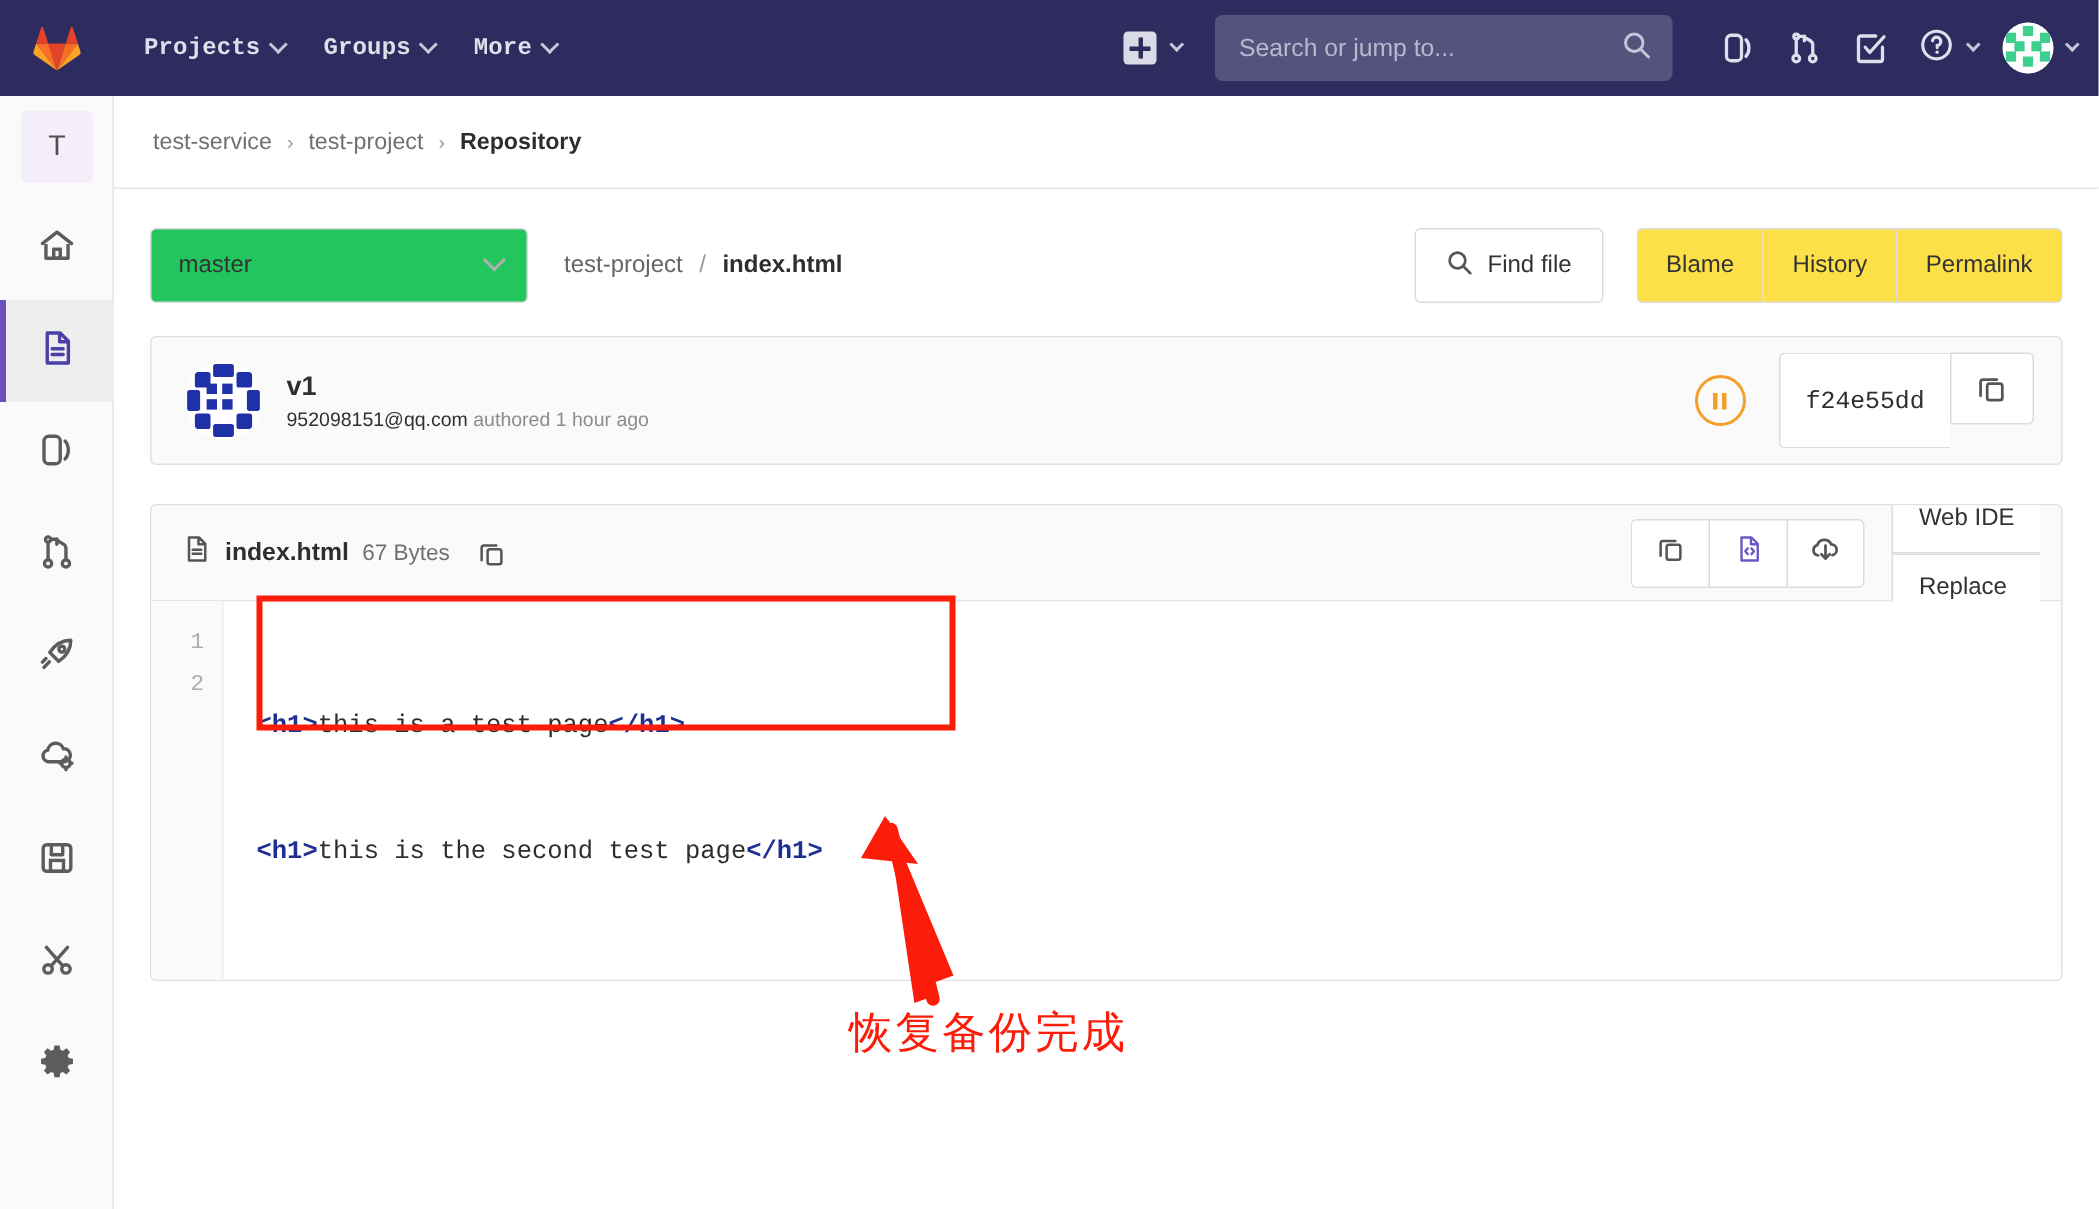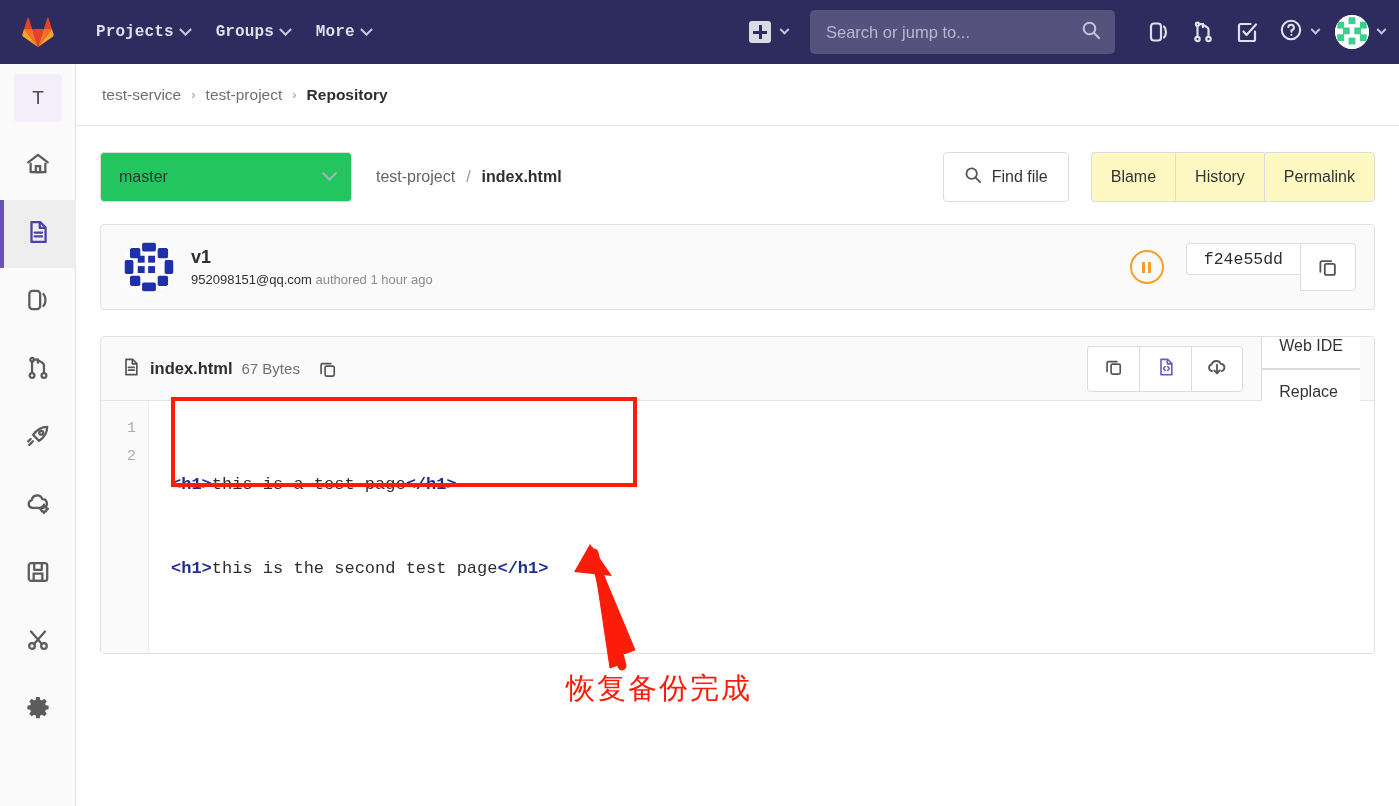--- a/index.html
+++ b/index.html
@@ -153,21 +153,21 @@
   #find-file-btn {
     height: 50px; border: 1px solid #dcdcdc; border-radius: 4px;
     background: #fff; display: flex; align-items: center; gap: 10px;
     padding: 0 20px; cursor: pointer;
     font-size: 16px; color: #333;
     margin-right: 22px;
   }
   .btn-group { display: flex; }
   .btn-group > div {
     height: 50px; border: 1px solid #dcdcdc;
-    background: #fef9c3; display: flex; align-items: center;
+    background: #fde047; display: flex; align-items: center;
     padding: 0 19px; cursor: pointer; font-size: 16px; color: #333;
     border-right-width: 0;
   }
   .btn-group > div:first-child { border-radius: 4px 0 0 4px; }
   .btn-group > div:last-child { border-radius: 0 4px 4px 0; border-right-width: 1px; }
 
   
   #commit-card {
     margin-top: 22px;
     border: 1px solid #e0e0e0; border-radius: 4px;
@@ -188,21 +188,21 @@
   #pipeline-status {
     width: 34px; height: 34px; border-radius: 50%;
     border: 2px solid #f59f2a;
     display: flex; align-items: center; justify-content: center;
     cursor: pointer;
   }
   .pause-bars { display: flex; gap: 3px; }
   .pause-bars i { display:block; width: 3px; height: 11px; background: #f59f2a; }
   #sha-group { display: flex; }
   #sha-text {
-    height: 32px; border: 1px solid #dcdcdc; border-right: none;
+    height: 64px; border: 1px solid #dcdcdc; border-right: none;
     border-radius: 4px 0 0 4px; background: #fff;
     display: flex; align-items: center; padding: 0 17px;
     font-family: "Liberation Mono", monospace; font-size: 16.5px; color: #2e2e2e;
     cursor: pointer;
   }
   #sha-copy {
     width: 56px; height: 48px; border: 1px solid #dcdcdc;
     border-radius: 0 4px 4px 0; background: #fff;
     display: flex; align-items: center; justify-content: center;
     cursor: pointer;

